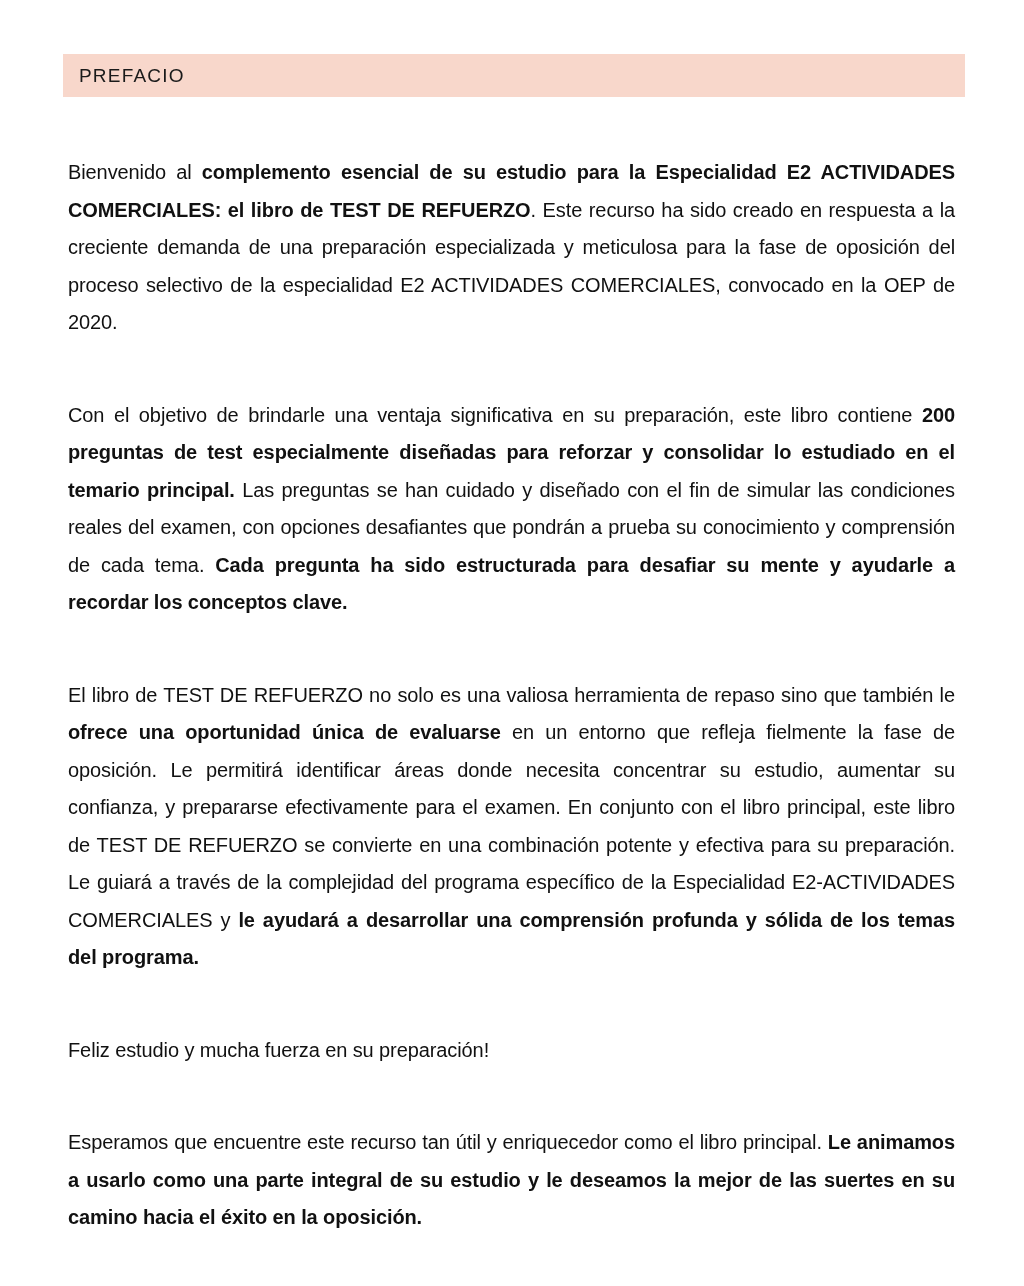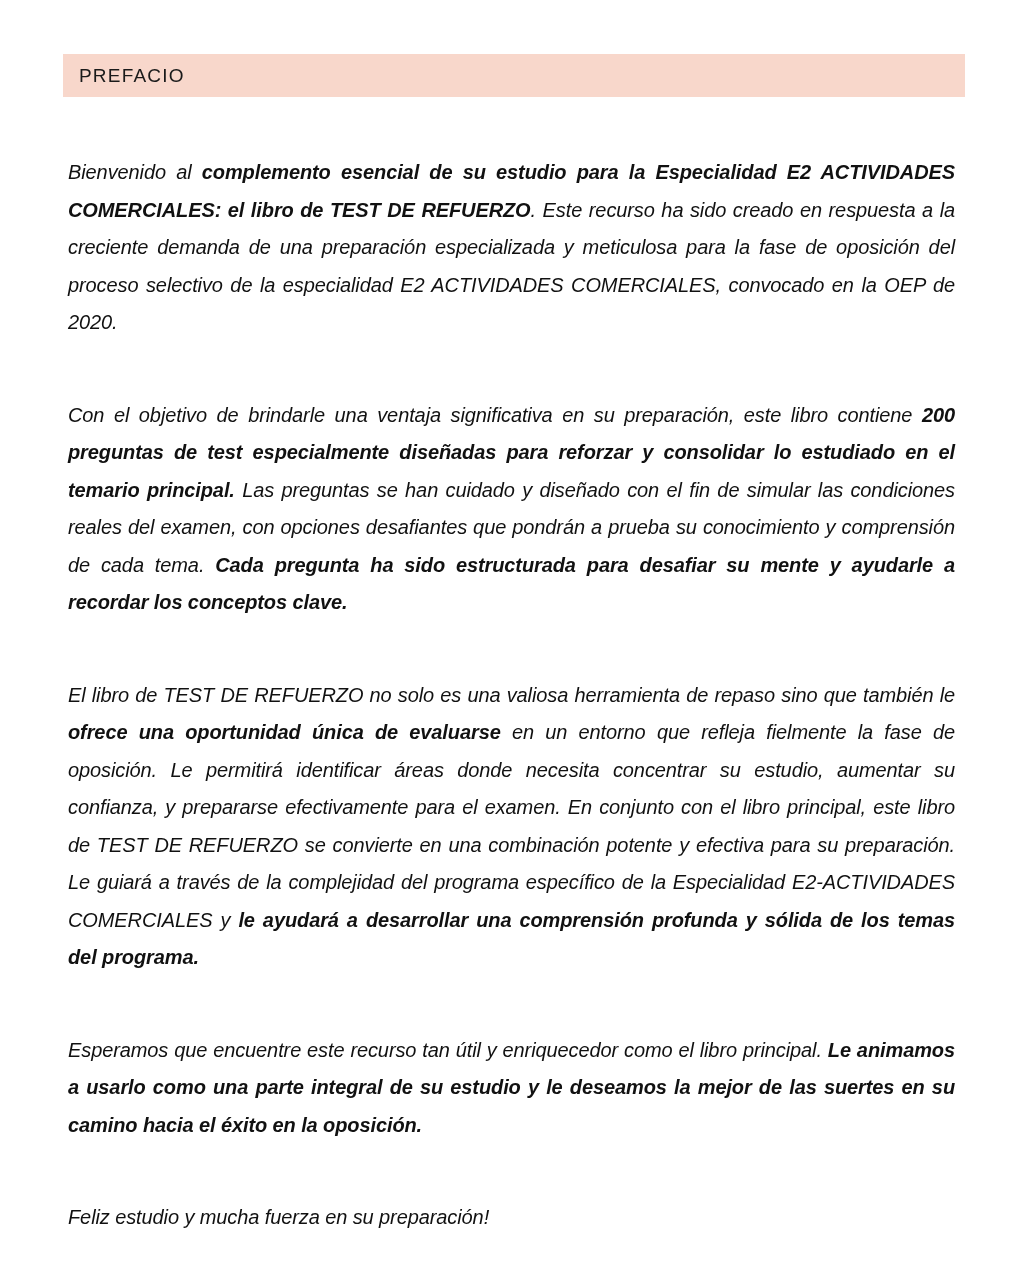--- a/index.html
+++ b/index.html
@@ -29,21 +29,20 @@
     box-sizing: border-box;
     font-size: 19px;
     letter-spacing: 1.2px;
     color: #1a1a1a;
   }
   .body-column {
     position: absolute;
     left: 68px;
     top: 154px;
     width: 887px;
-    font-style: italic;
   }
   .para {
     margin: 0 0 55px 0;
     font-size: 20px;
     line-height: 37.5px;
     text-align: justify;
     letter-spacing: -0.1px;
     color: #111111;
   }
   .para:last-child {
@@ -57,16 +56,16 @@
 <body>
 
 <div class="page" style="background-color: rgb(255, 255, 255); color: rgb(17, 17, 17);">
   <div class="section-header" style="background-color: rgb(248, 215, 203);">
     <span>PREFACIO</span>
   </div>
   <div class="body-column">
       <p class="para"><span class="">Bienvenido al </span><span class="bold">complemento esencial de su estudio para la Especialidad E2 ACTIVIDADES COMERCIALES: el libro de TEST DE REFUERZO</span><span class="">. Este recurso ha sido creado en respuesta a la creciente demanda de una preparación especializada y meticulosa para la fase de oposición del proceso selectivo de la especialidad E2 ACTIVIDADES COMERCIALES, convocado en la OEP de 2020.</span></p>
       <p class="para"><span class="">Con el objetivo de brindarle una ventaja significativa en su preparación, este libro contiene </span><span class="bold">200 preguntas de test especialmente diseñadas para reforzar y consolidar lo estudiado en el temario principal.</span><span class=""> Las preguntas se han cuidado y diseñado con el fin de simular las condiciones reales del examen, con opciones desafiantes que pondrán a prueba su conocimiento y comprensión de cada tema. </span><span class="bold">Cada pregunta ha sido estructurada para desafiar su mente y ayudarle a recordar los conceptos clave.</span></p>
       <p class="para"><span class="">El libro de TEST DE REFUERZO no solo es una valiosa herramienta de repaso sino que también le </span><span class="bold">ofrece una oportunidad única de evaluarse</span><span class=""> en un entorno que refleja fielmente la fase de oposición. Le permitirá identificar áreas donde necesita concentrar su estudio, aumentar su confianza, y prepararse efectivamente para el examen. En conjunto con el libro principal, este libro de TEST DE REFUERZO se convierte en una combinación potente y efectiva para su preparación. Le guiará a través de la complejidad del programa específico de la Especialidad E2-ACTIVIDADES COMERCIALES y </span><span class="bold">le ayudará a desarrollar una comprensión profunda y sólida de los temas del programa.</span></p>
+      <p class="para"><span class="">Feliz estudio y mucha fuerza en su preparación!</span></p>
       <p class="para"><span class="">Esperamos que encuentre este recurso tan útil y enriquecedor como el libro principal. </span><span class="bold">Le animamos a usarlo como una parte integral de su estudio y le deseamos la mejor de las suertes en su camino hacia el éxito en la oposición.</span></p>
-      <p class="para"><span class="">Feliz estudio y mucha fuerza en su preparación!</span></p>
     </div>
 </div>
 
 </body></html>

